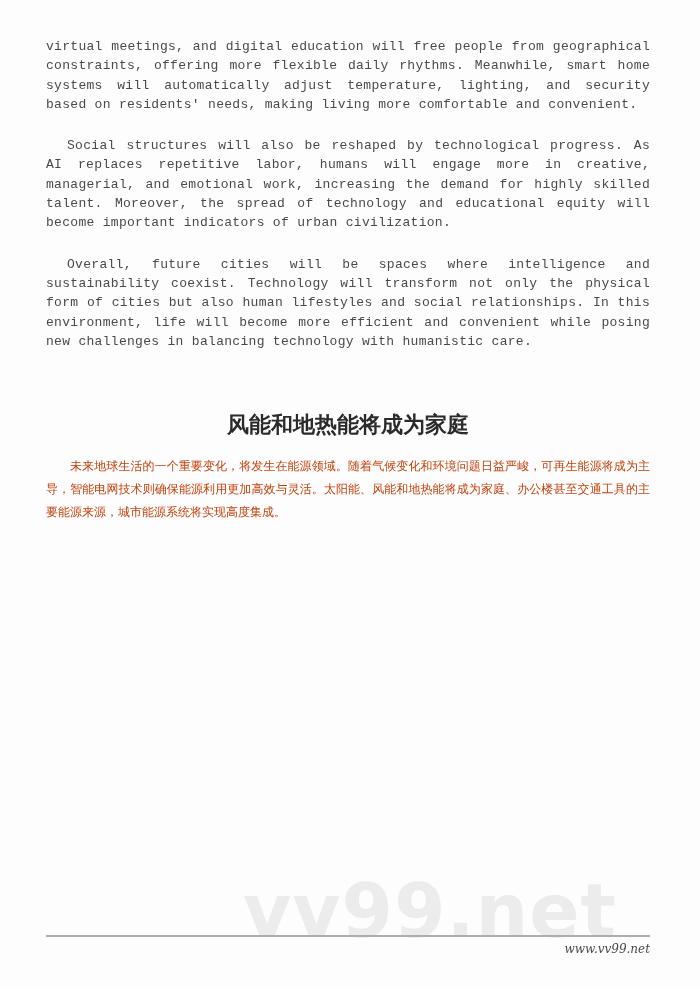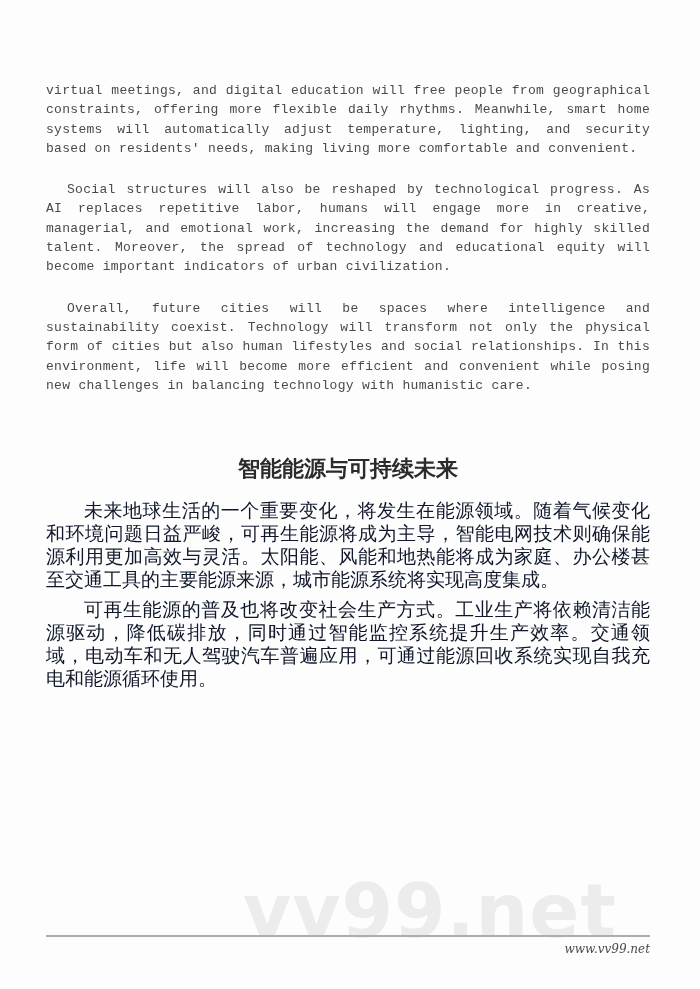--- a/index.html
+++ b/index.html
@@ -26,21 +26,21 @@
     user-select: none;
     white-space: nowrap;
     margin-top: 28px;
   }
   .content {
     position: absolute;
     top: 0;
     left: 46px;
     right: 50px;
   }
-  .en-section { padding-top: 81px; }
+  .en-section { padding-top: 37px; }
   .en-para {
     font-family: "Liberation Mono", "DejaVu Sans Mono", monospace;
     font-size: 13px;
     line-height: 19.3px;
     letter-spacing: 0.3px;
     text-align: justify;
     color: #4a4a4a;
     margin-bottom: 22px;
   }
   .en-para.indent { text-indent: 21px; }
@@ -49,25 +49,25 @@
     margin-bottom: 15px;
     text-align: center;
     font-family: "DejaVu Serif", serif;
     font-weight: bold;
     font-size: 22px;
     line-height: 31px;
     color: #2b2b2b;
   }
   .zh-para {
     font-family: "DejaVu Sans", sans-serif;
-    font-size: 19px;
+    font-size: 12px;
     line-height: 23px;
     text-align: justify;
     text-indent: 2em;
-    color: #0f172a;
+    color: #c2410c;
     margin-bottom: 7px;
   }
   .footer-rule {
     position: absolute;
     left: 46px;
     right: 50px;
     top: 935px;
     height: 2px;
     background: #adadad;
   }
@@ -90,23 +90,22 @@
 
   <div class="content">
 
     <div class="en-section">
       <p class="en-para">virtual meetings, and digital education will free people from geographical constraints, offering more flexible daily rhythms. Meanwhile, smart home systems will automatically adjust temperature, lighting, and security based on residents' needs, making living more comfortable and convenient.</p>
       <p class="en-para indent">Social structures will also be reshaped by technological progress. As AI replaces repetitive labor, humans will engage more in creative, managerial, and emotional work, increasing the demand for highly skilled talent. Moreover, the spread of technology and educational equity will become important indicators of urban civilization.</p>
       <p class="en-para indent">Overall, future cities will be spaces where intelligence and sustainability coexist. Technology will transform not only the physical form of cities but also human lifestyles and social relationships. In this environment, life will become more efficient and convenient while posing new challenges in balancing technology with humanistic care.</p>
     </div>
 
     <div class="zh-section">
-      <h1 class="zh-title">智能能源与可持续未来</h1>
+      <h1 class="zh-title">风能和地热能将成为家庭</h1>
       <p class="zh-para">未来地球生活的一个重要变化，将发生在能源领域。随着气候变化和环境问题日益严峻，可再生能源将成为主导，智能电网技术则确保能源利用更加高效与灵活。太阳能、风能和地热能将成为家庭、办公楼甚至交通工具的主要能源来源，城市能源系统将实现高度集成。</p>
-      <p class="zh-para">可再生能源的普及也将改变社会生产方式。工业生产将依赖清洁能源驱动，降低碳排放，同时通过智能监控系统提升生产效率。交通领域，电动车和无人驾驶汽车普遍应用，可通过能源回收系统实现自我充电和能源循环使用。</p>
     </div>
 
   </div>
 
   <div class="footer-rule"></div>
   <div class="footer-url">www.vv99.net</div>
 
 </div>
 
 </body></html>

